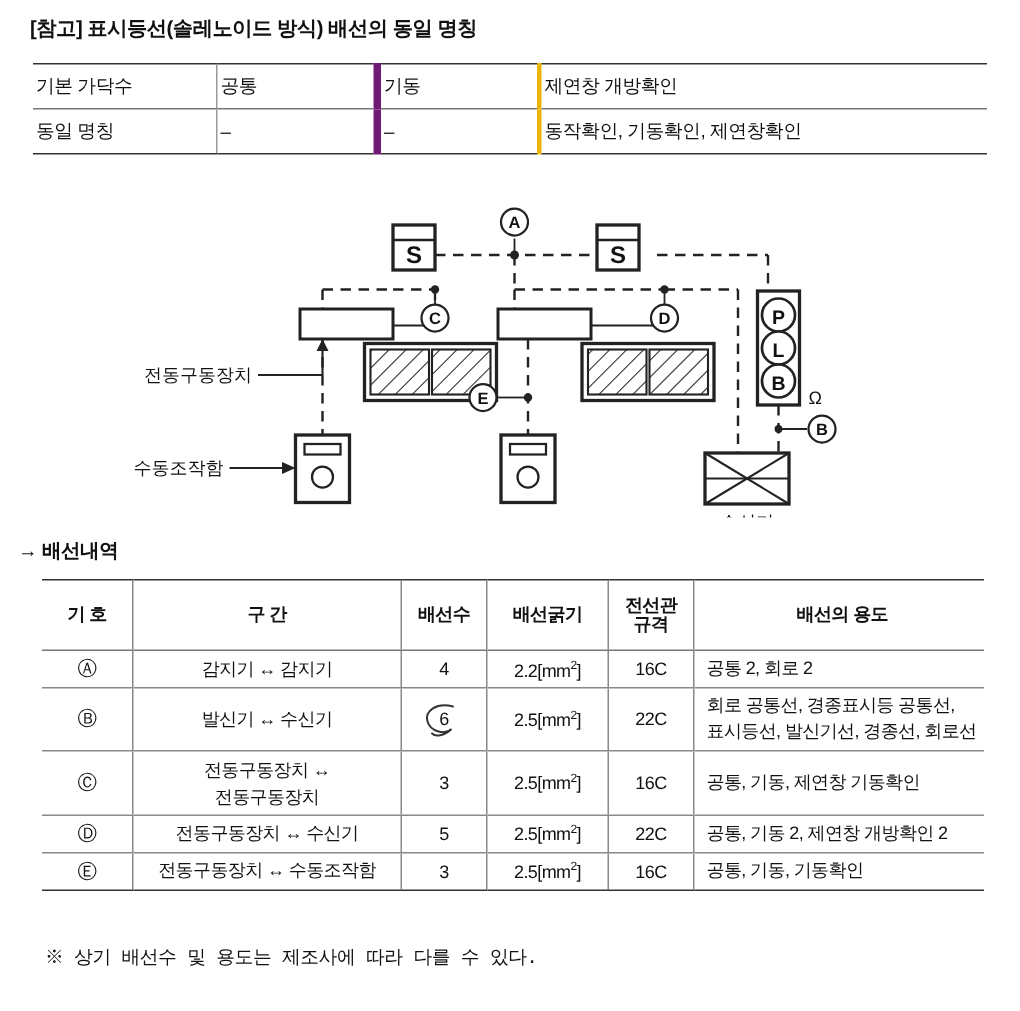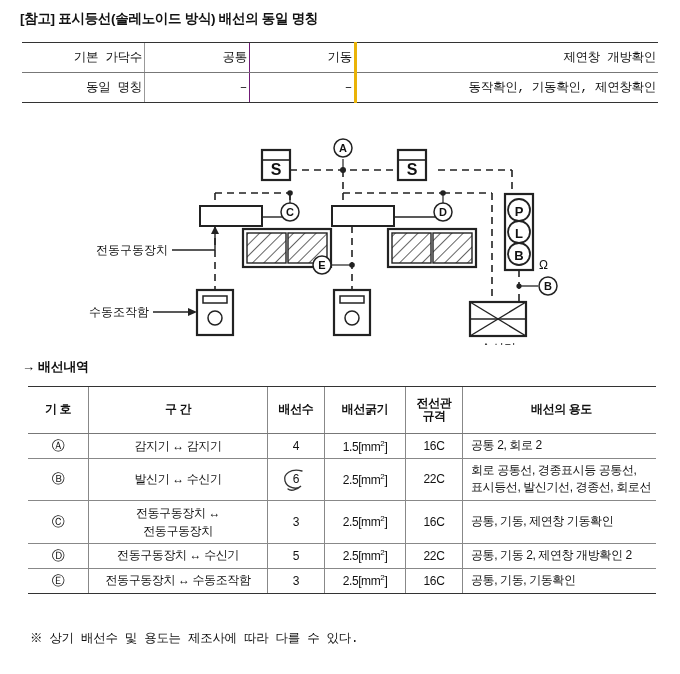--- a/index.html
+++ b/index.html
@@ -15,36 +15,36 @@
     position:absolute;left:20px;top:10px;
     font-size:13.5px;font-weight:bold;letter-spacing:-0.3px;
   }
 
   
   .top-table{
     position:absolute;left:22px;top:42px;width:636px;
     border-collapse:collapse;font-size:12.5px;
   }
   .top-table td{
-    text-align:right;padding:6px 2px;letter-spacing:-0.3px;font-family:Liberation Mono, monospace;
+    text-align:left;padding:6px 2px;letter-spacing:-0.3px;
   }
   .top-table tr.hdr td{border-top:1.6px solid #333;border-bottom:1px solid #777;}
   .top-table tr.bdy td{border-bottom:1.6px solid #333;}
   .top-table td.c1{width:118px;}
   .top-table td.c2{width:100px;border-left:1px solid #999;}
-  .top-table td.c3{width:100px;border-left:1px solid #701a75;}
+  .top-table td.c3{width:100px;border-left:5px solid #701a75;}
   .top-table td.c4{border-left:3px solid #eab308;}
 
   
   .diagram{position:absolute;left:0;top:130px;width:680px;height:215px;}
   .diagram svg{display:block;}
 
   
   .sec-head{
-    position:absolute;left:22px;top:358px;
+    position:absolute;left:12px;top:358px;
     font-size:13px;font-weight:bold;letter-spacing:-0.3px;
   }
 
   
   .main-table{
     position:absolute;left:28px;top:386px;width:628px;
     border-collapse:collapse;font-size:12px;
   }
   .main-table th,.main-table td{
     border-left:1px solid #888;
@@ -242,21 +242,21 @@
           <span>규격</span>
         </th>
         <th class="col-use" style="text-align:center !important;">배선의 용도</th>
       </tr>
     </thead>
     <tbody>
         <tr>
           <td class="col-sym sym">Ⓐ</td>
           <td class="col-seg">감지기 ↔ 감지기</td>
           <td class="col-cnt"><span class="cnt-wrap"><span>4</span></span></td>
-          <td class="col-thk"><span>1.5</span><span>[mm</span><span class="sup">2</span><span>]</span></td>
+          <td class="col-thk"><span>2.2</span><span>[mm</span><span class="sup">2</span><span>]</span></td>
           <td class="col-cond">16C</td>
           <td class="col-use cell-use">
             <div>공통 2, 회로 2</div>
           </td>
         </tr>
         <tr>
           <td class="col-sym sym">Ⓑ</td>
           <td class="col-seg">발신기 ↔ 수신기</td>
           <td class="col-cnt"><span class="cnt-wrap"><span>6</span><svg class="scribble" viewBox="0 0 30 26">
                 <path d="M20 4 C9 1 1 7 3 14 C5 21 15 23 19 19 C14 24 8 24 6 22" fill="none" stroke="#333" stroke-width="1.3" stroke-linecap="round"></path>

